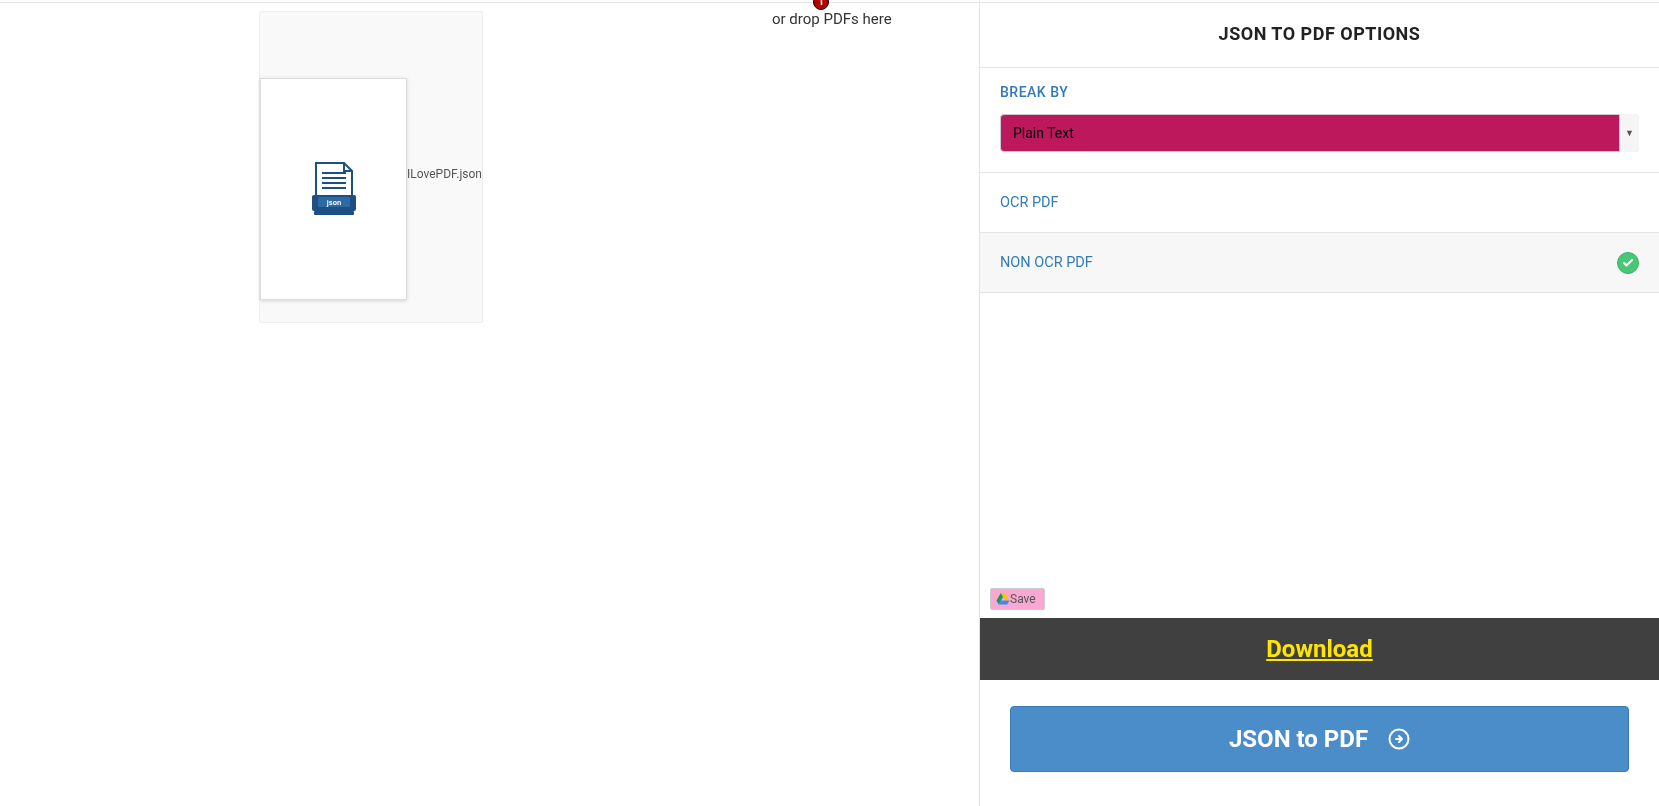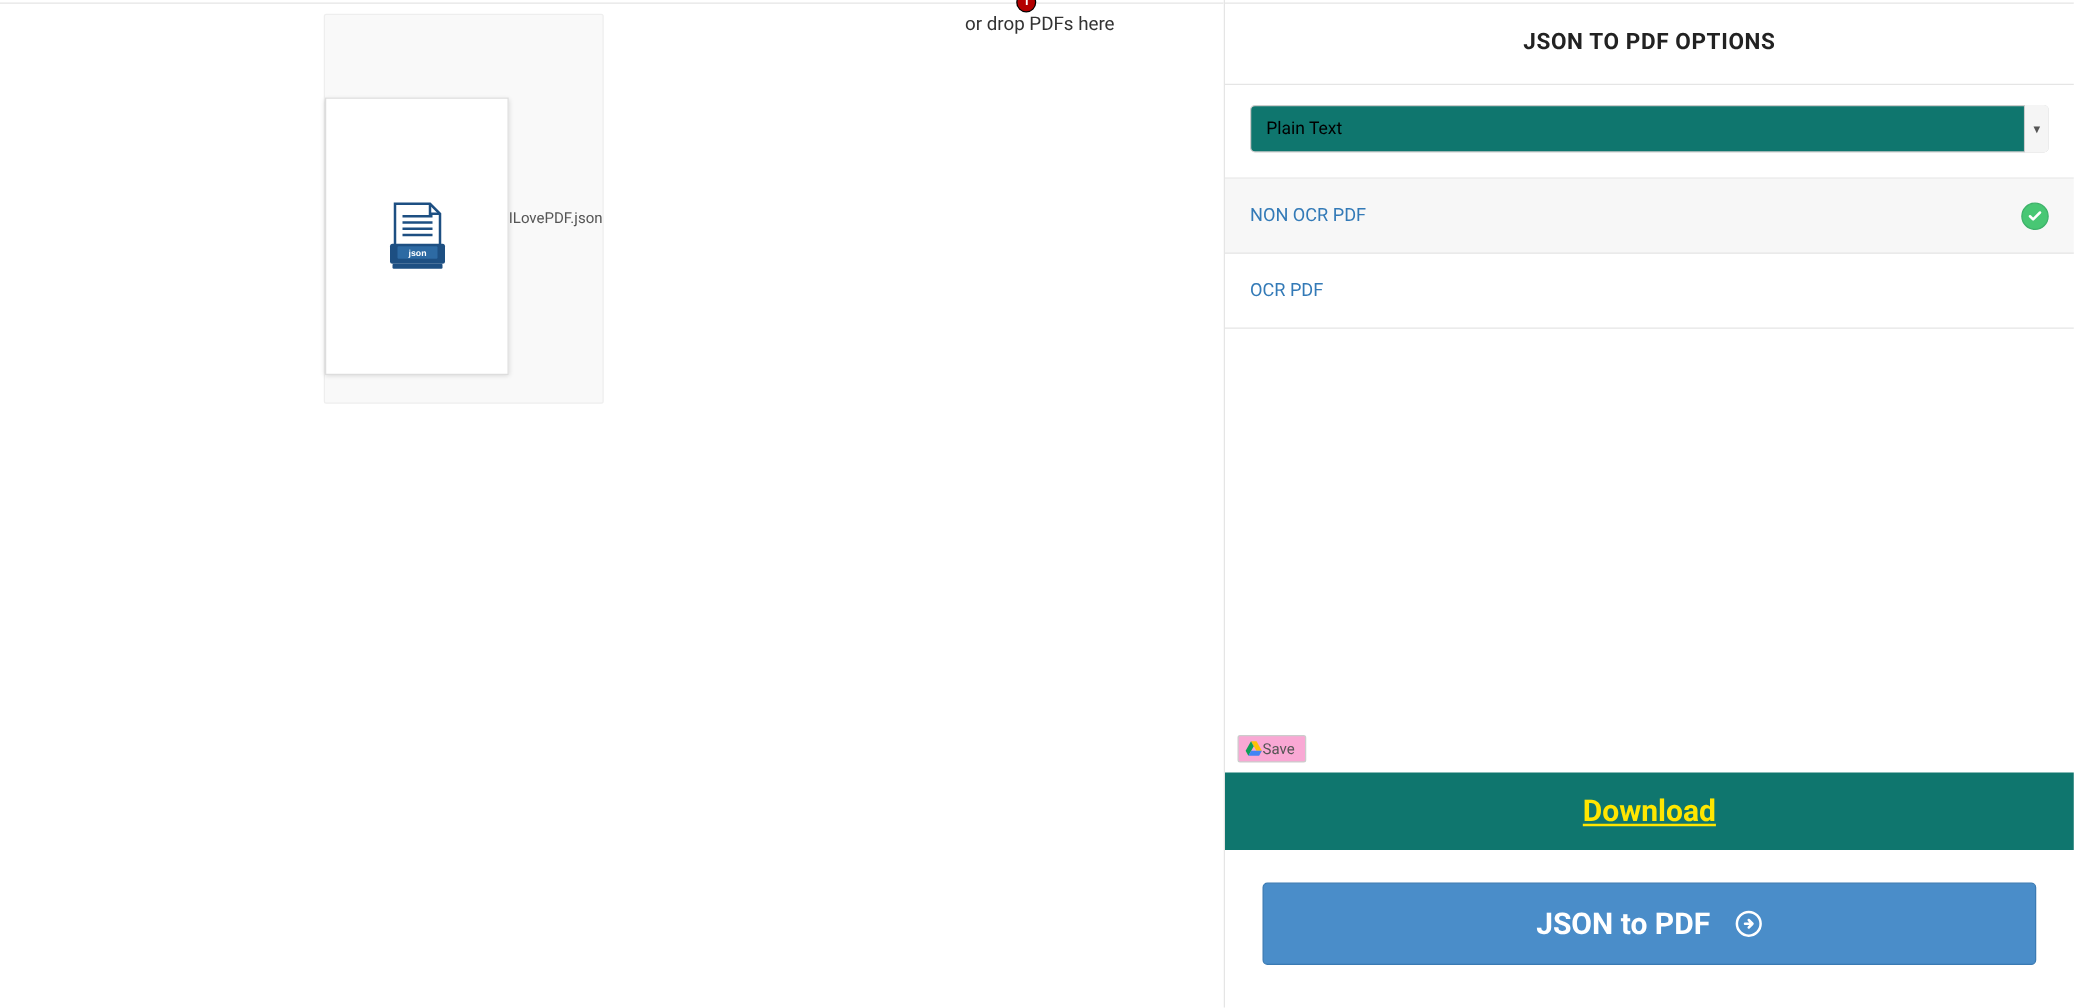--- a/index.html
+++ b/index.html
@@ -126,21 +126,21 @@
 .select-field {
   width: 100%;
   border: 1px solid #ccc;
   border-radius: 4px;
   height: 38px;
   padding: 0 30px 0 12px;
   font-size: 14px;
   display: flex;
   align-items: center;
   cursor: pointer;
-  background: #0f766e;
+  background: #be185d;
 }
 .select-caret {
   position: absolute;
   right: 0;
   top: 0;
   bottom: 0;
   width: 20px;
   display: flex;
   align-items: center;
   justify-content: center;
@@ -187,21 +187,21 @@
   background: #f9a8d4;
   border-radius: 2px;
   padding: 3px 8px 3px 5px;
   font-size: 12px;
   color: #555;
   cursor: pointer;
 }
 .drive-icon { width: 14px; height: 14px; display: inline-block; }
 .download-bar {
   height: 62px;
-  background: #0f766e;
+  background: #404040;
   display: flex;
   align-items: center;
   justify-content: center;
   cursor: pointer;
 }
 .download-bar span {
   color: #ffe600;
   font-size: 24px;
   font-weight: 700;
   text-decoration: underline;
@@ -251,38 +251,39 @@
       </svg>
     </div>
     <div class="file-name">ILovePDF.json</div>
   </div>
 </div>
 
 <div class="sidebar">
   <div class="panel-title">JSON TO PDF OPTIONS</div>
 
   <div class="section">
+    <div class="section-label">BREAK BY</div>
     <div class="select-wrap">
       <div class="select-field">
           <span>Plain Text</span>
         </div>
       <div class="select-caret">▼</div>
     </div>
   </div>
 
+  <div class="option-row">
+    <span>OCR PDF</span>
+  </div>
   <div class="option-row selected">
     <span>NON OCR PDF</span>
     <span class="check-badge">
       <svg width="12" height="12" viewBox="0 0 12 12">
           <path d="M2 6 l2.5 2.5 L10 3" fill="none" stroke="#fff" stroke-width="2" stroke-linecap="round" stroke-linejoin="round"></path>
         </svg>
     </span>
-  </div>
-  <div class="option-row">
-    <span>OCR PDF</span>
   </div>
 
   <div class="spacer"></div>
 
   <div class="save-row">
     <div class="save-btn">
       <span class="drive-icon">
         <svg width="14" height="14" viewBox="0 0 14 14">
           <path d="M4.8 1 L9.2 1 L13.5 8.5 L9.1 8.5 Z" fill="#ffc107"></path>
           <path d="M4.8 1 L0.5 8.5 L2.7 12.5 L7 5 Z" fill="#0f9d58"></path>

